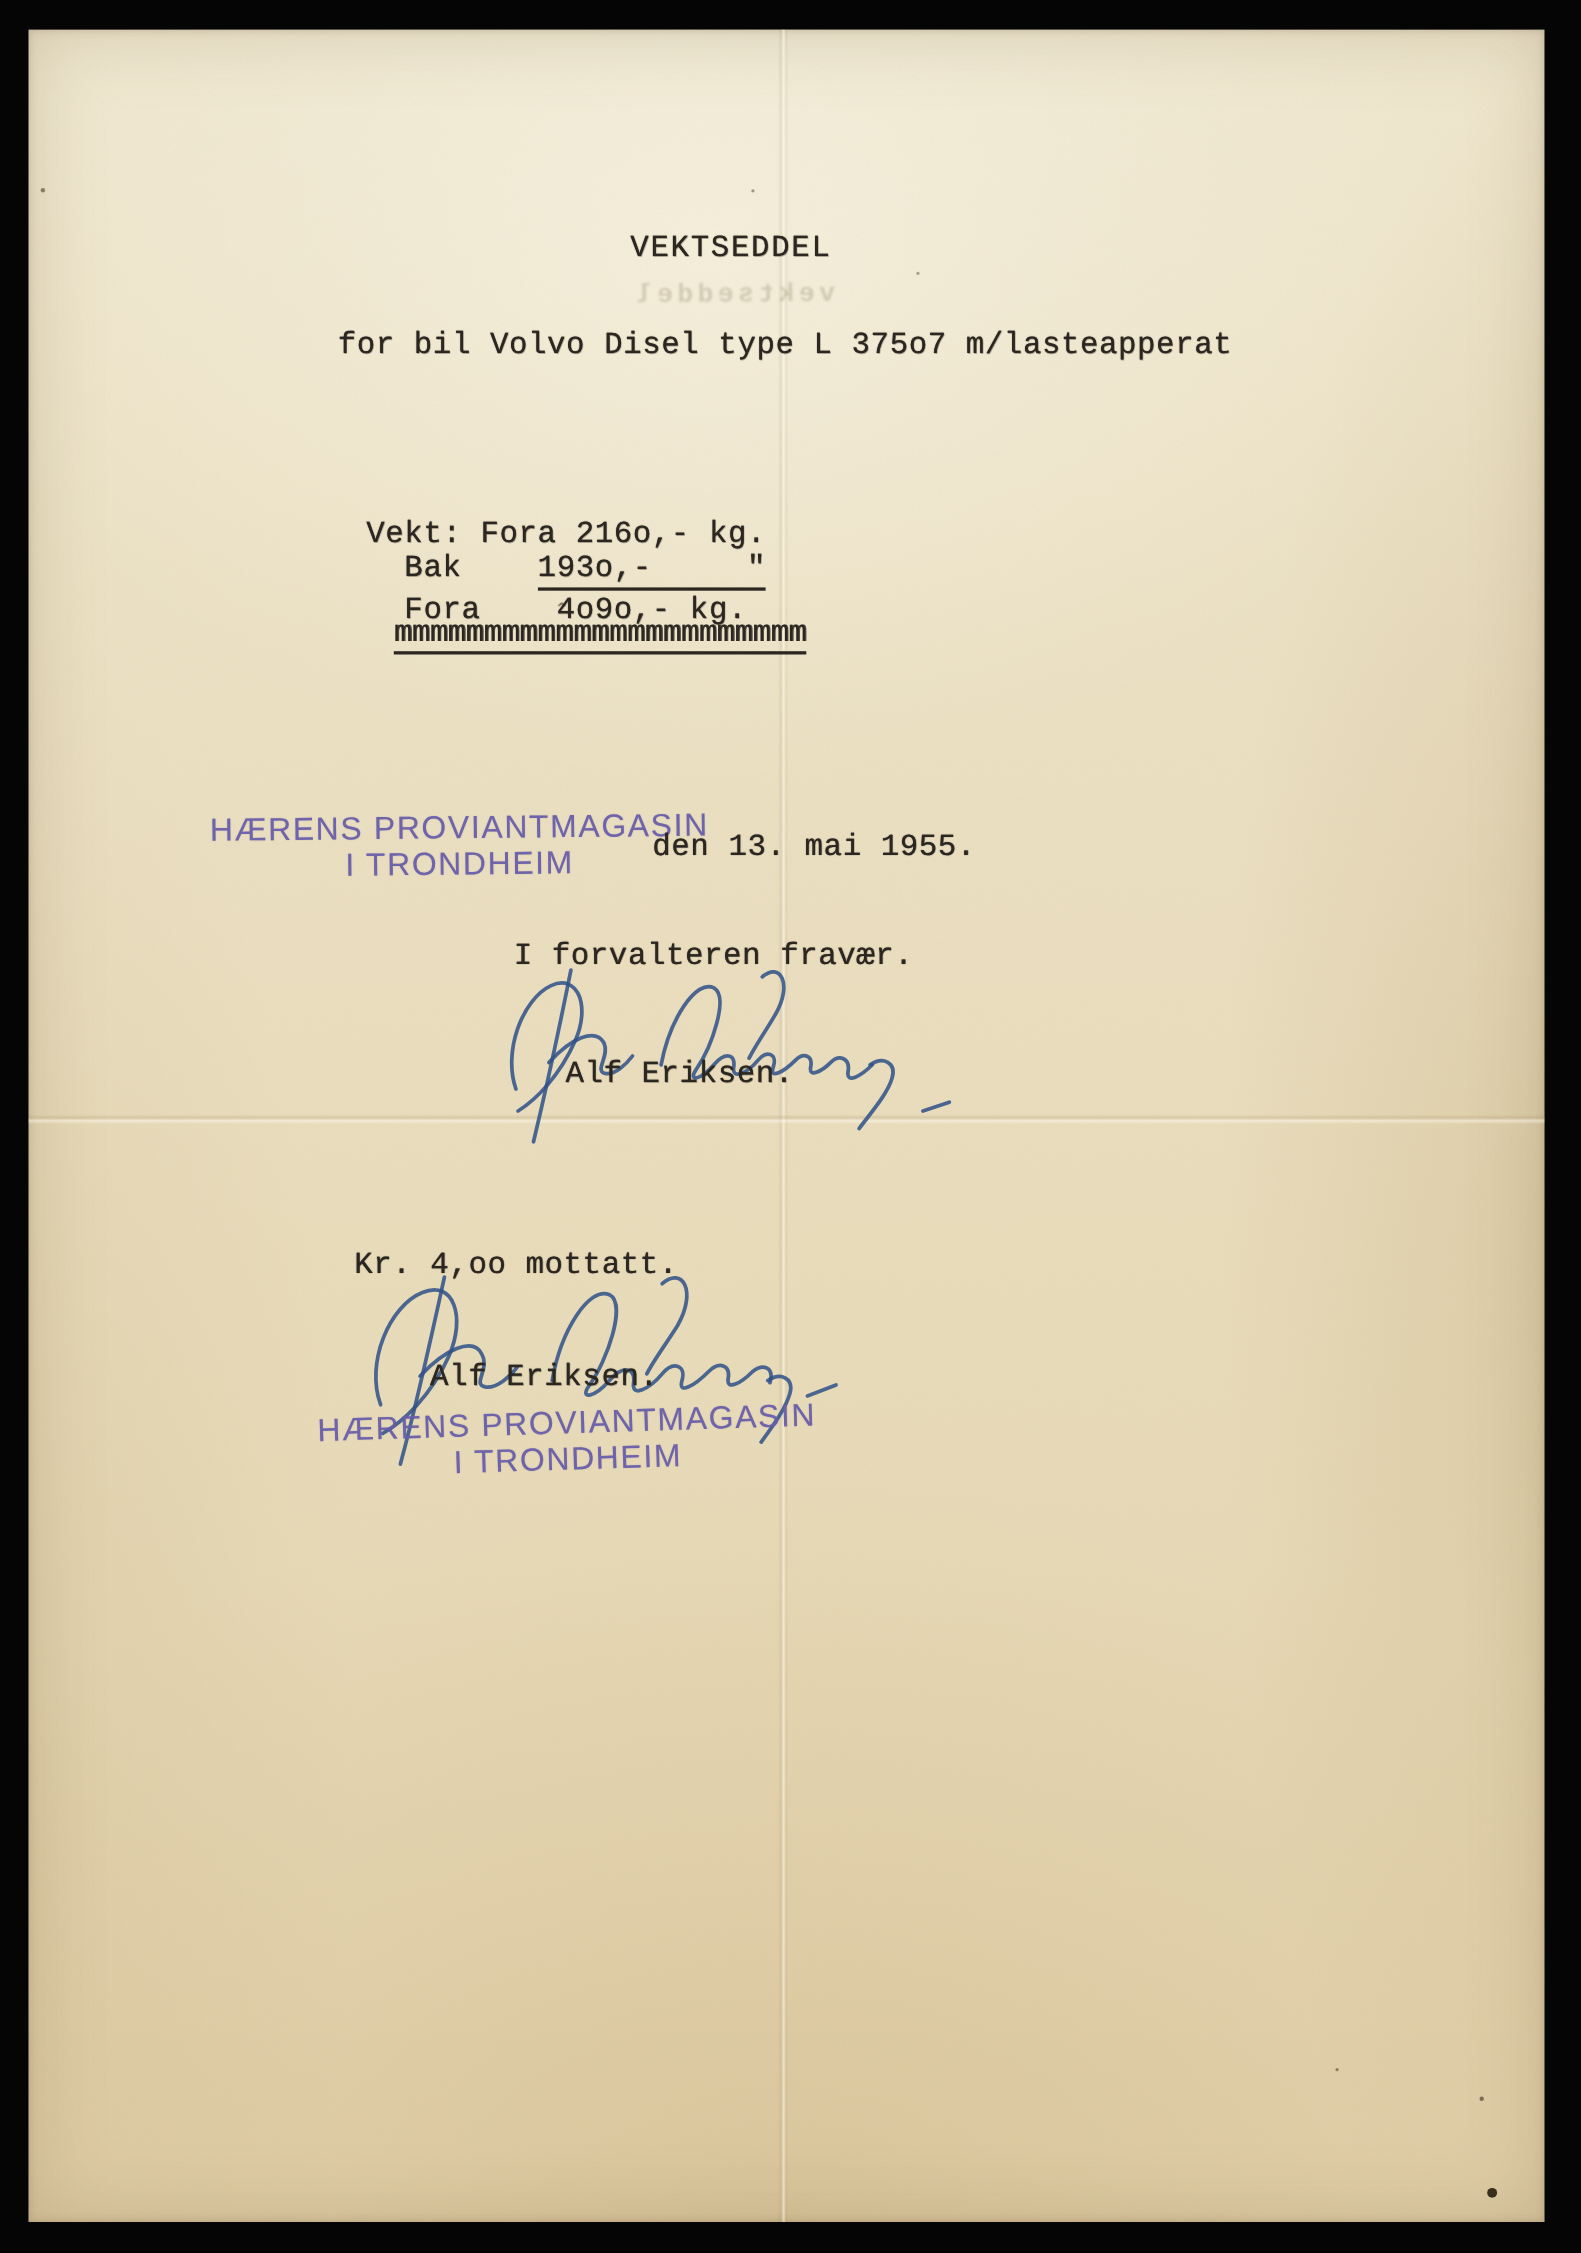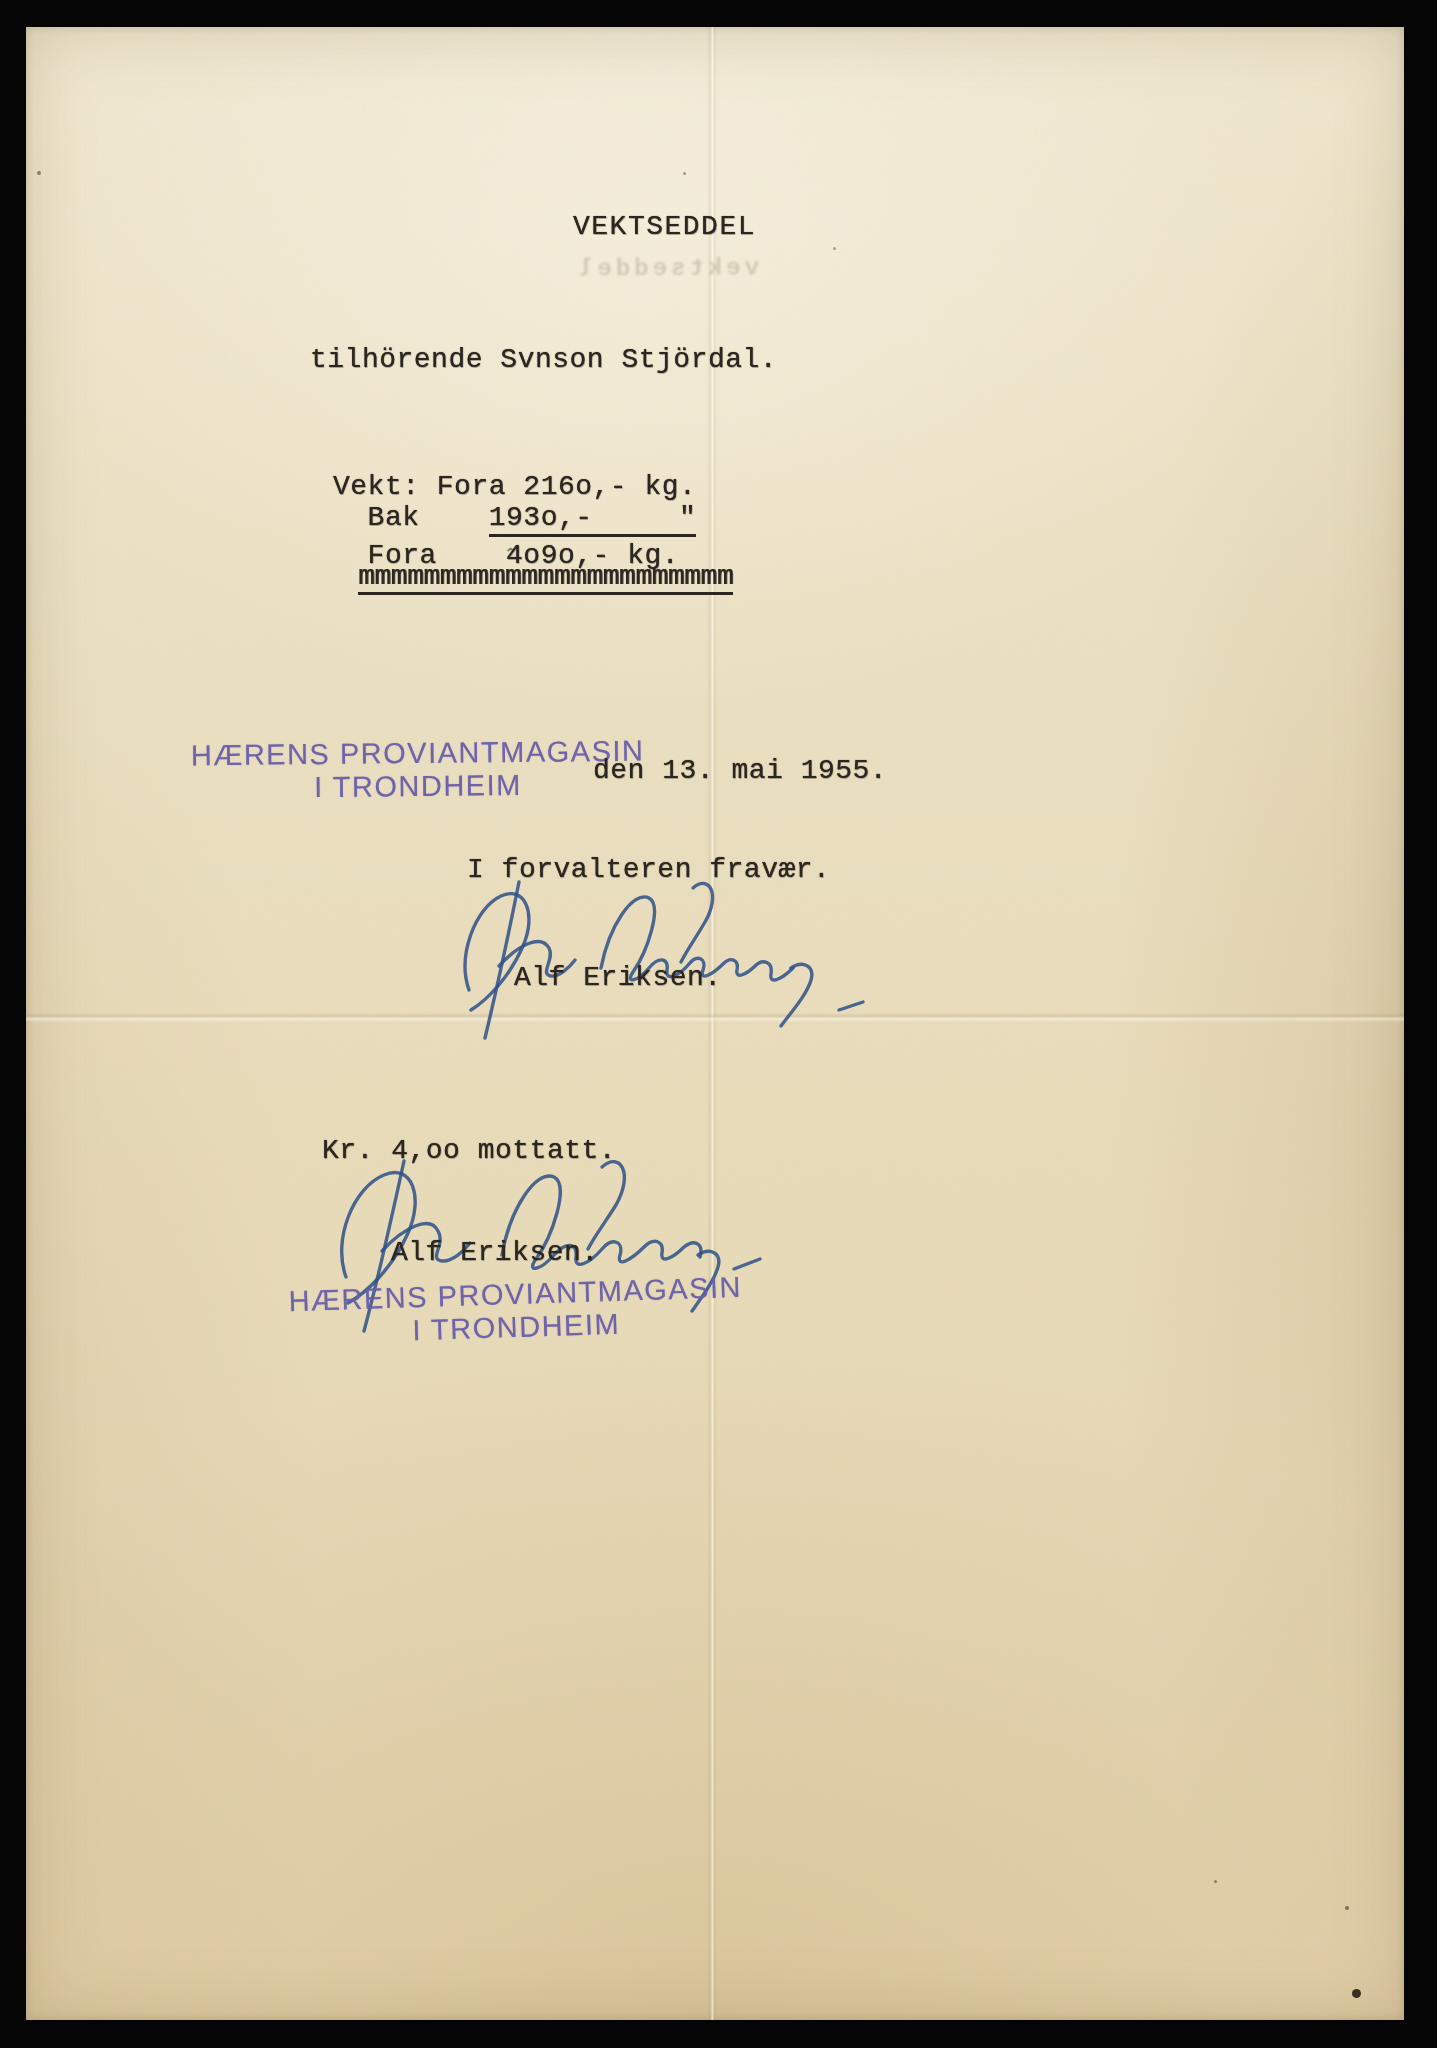--- a/index.html
+++ b/index.html
@@ -68,21 +68,21 @@
     </filter>
     <rect width="1378" height="1993" filter="url(#paperNoise)"></rect>
   </svg>
 
   <div class="crease-v"></div>
   <div class="crease-h"></div>
 
   <div class="tw title" style="left:547px;top:185px;">VEKTSEDDEL</div>
   <div class="ghost" style="left:549px;top:228px;">vektseddel</div>
 
-  <div class="tw" style="left:284px;top:318px;">tilhörende Svnson Stjördal.</div>
+  <div class="tw" style="left:281px;top:273px;">for bil Volvo Disel type L 375o7 m/lasteapperat</div>
 
   <div class="tw" style="left:307px;top:445px;">Vekt: Fora 216o,- kg.</div>
   <div class="tw" style="left:307px;top:476px;"><span>  Bak    </span><span class="u-solid">193o,-     "</span></div>
   <div class="tw" style="left:307px;top:514px;"><span>  Fora    </span><span>4o9o,- kg.</span></div>
   <div class="tw stray" style="left:478px;top:517px;">ˆ</div>
   <div class="tw" style="left:332px;top:535px;"><span class="m-row">mmmmmmmmmmmmmmmmmmmmmmm</span></div>
 
   <div class="stamp stamp-1">
     <div>HÆRENS PROVIANTMAGASIN</div>
     <div>I TRONDHEIM</div>

